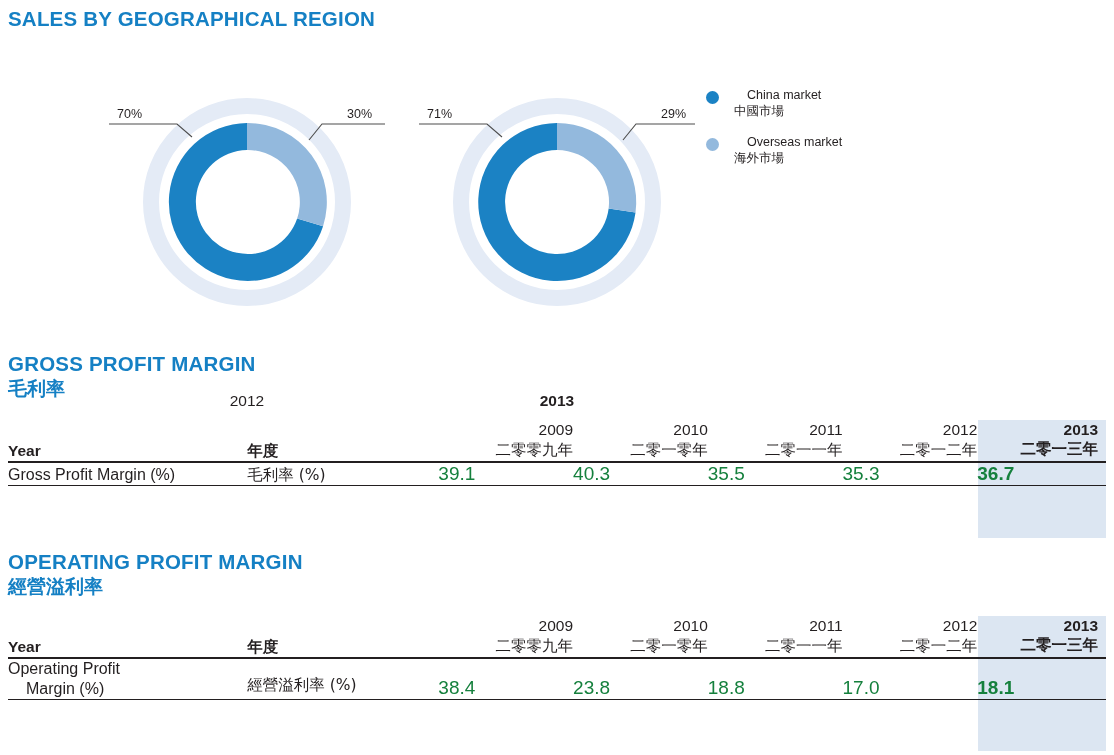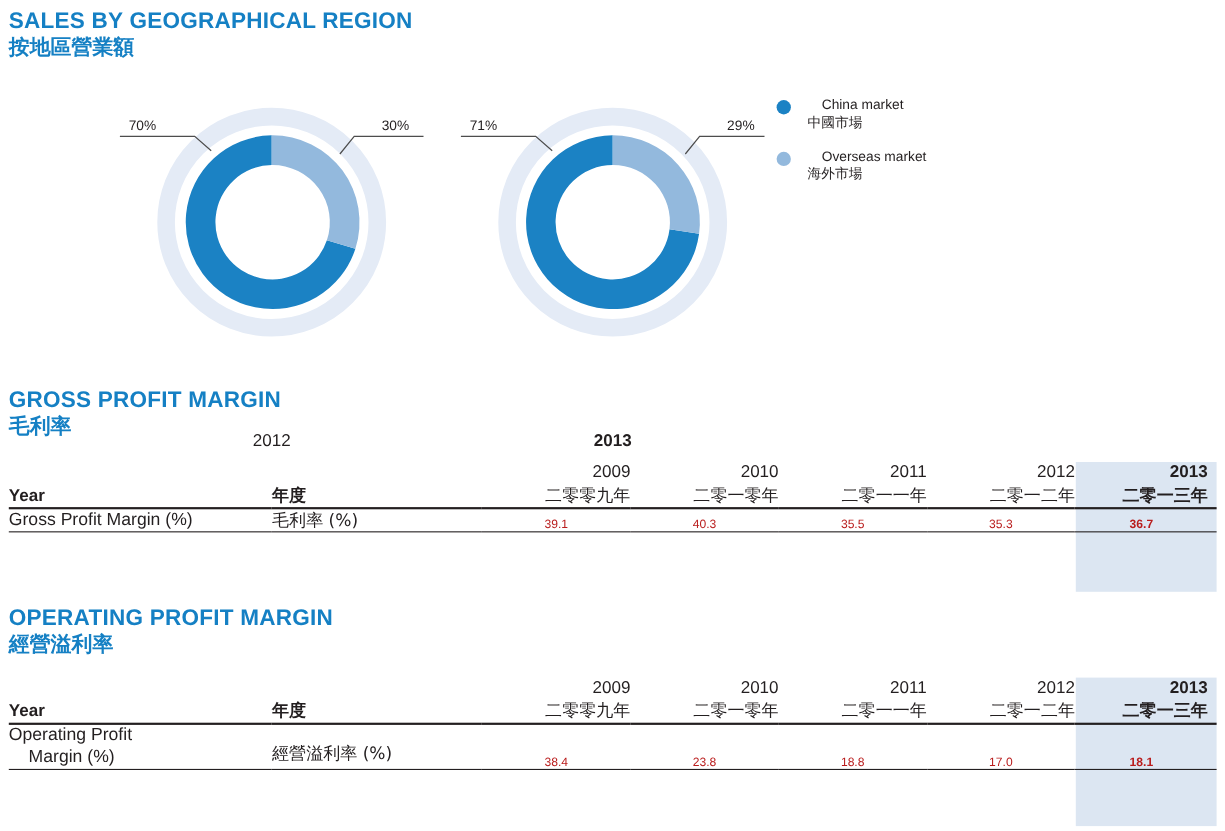--- a/index.html
+++ b/index.html
@@ -62,44 +62,43 @@
     font-size:15.5px;font-weight:normal;text-align:right;
     padding-bottom:4px;line-height:20px;color:#231f20;
   }
   th.hd .zh{font-family:"DejaVu Sans","Liberation Sans",sans-serif;
             font-size:15.5px;display:block;line-height:21px;}
   th.hd.lbl-en,th.hd.lbl-zh{text-align:left;vertical-align:bottom;}
   th.hd.lbl-en span{font-weight:bold;font-size:15.5px;}
   th.hd.lbl-zh span{font-weight:bold;font-size:15.5px;
             font-family:"DejaVu Sans","Liberation Sans",sans-serif;}
   th.hd.hl{font-weight:bold;}
-  th.hd.hl .zh{font-weight:bold;}
+  th.hd.hl .zh{font-weight:bold;font-family:Liberation Mono, monospace;}
 
   td.val{
-    font-size:11px;text-align:center;color:#b91c1c;
+    font-size:19px;text-align:left;color:#15803d;
     padding-top:16px;padding-bottom:12px;
   }
   td.val.hl{font-weight:bold;}
   td.lbl-en{font-size:16px;text-align:left;padding-top:16px;padding-bottom:12px;line-height:20px;}
   td.lbl-zh{font-size:15.5px;text-align:left;padding-top:16px;padding-bottom:12px;
             font-family:"DejaVu Sans","Liberation Sans",sans-serif;line-height:20px;}
   td.lbl-en .ind{display:block;padding-left:18px;}
 
   .rule-top td{border-bottom:2.2px solid #231f20;height:0;font-size:0;line-height:0;}
   .rule-bot td{border-bottom:1.6px solid #231f20;height:0;font-size:0;line-height:0;}
   
   .hlband{position:absolute;background:#dce6f2;z-index:0;}
   .tbl table{position:relative;z-index:1;}
 </style>
 </head>
 <body>
 
 <div class="sec-head" style="top:6px;">
   <div class="en">SALES BY GEOGRAPHICAL REGION</div>
-  <div class="zh">按地區營業額</div>
 </div>
 
 <div id="donut-area">
 
   <div class="donut-wrap" style="left:97px;">
     <svg class="donut-svg" width="300" height="285" viewBox="0 0 300 285">
 
       <circle cx="150" cy="134" r="96" fill="none" stroke="#e4ebf6" stroke-width="16"></circle>
 
       <path d="M 150 55 A 79 79 0 1 0 226.07 158.15 L 200.16 150.52 A 52 52 0 1 1 150 82 Z" fill="#1b82c4"></path>

